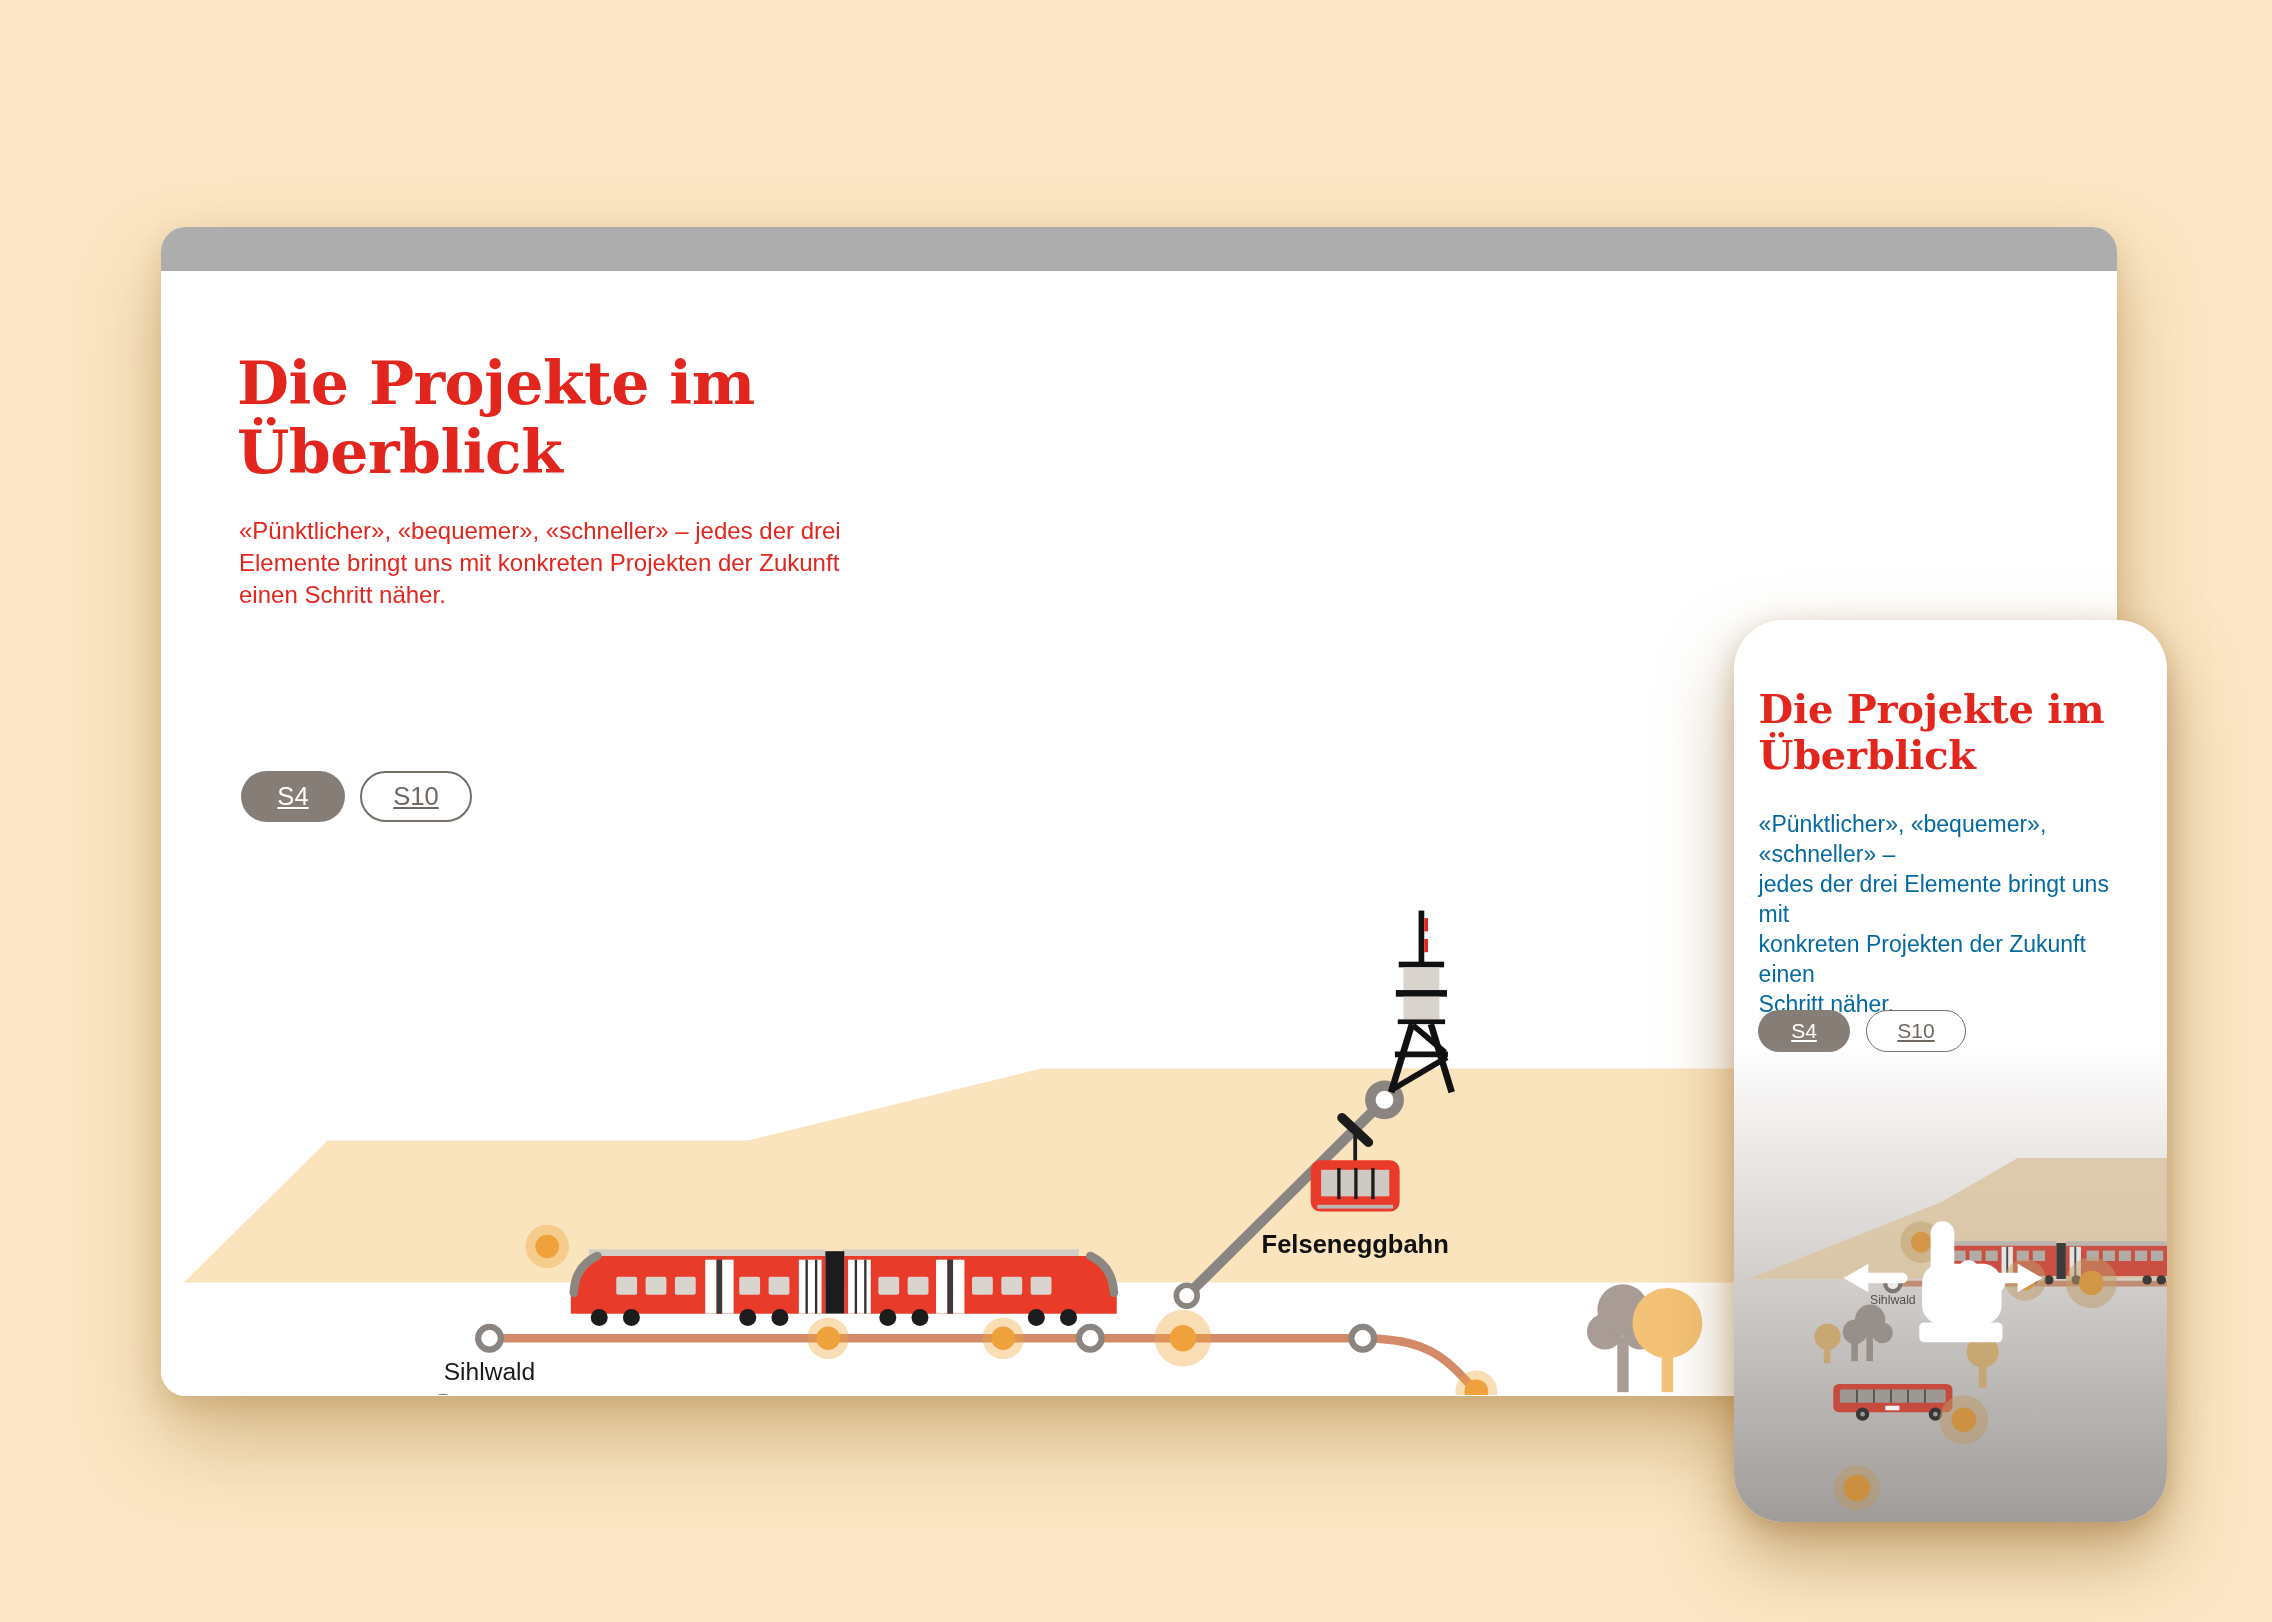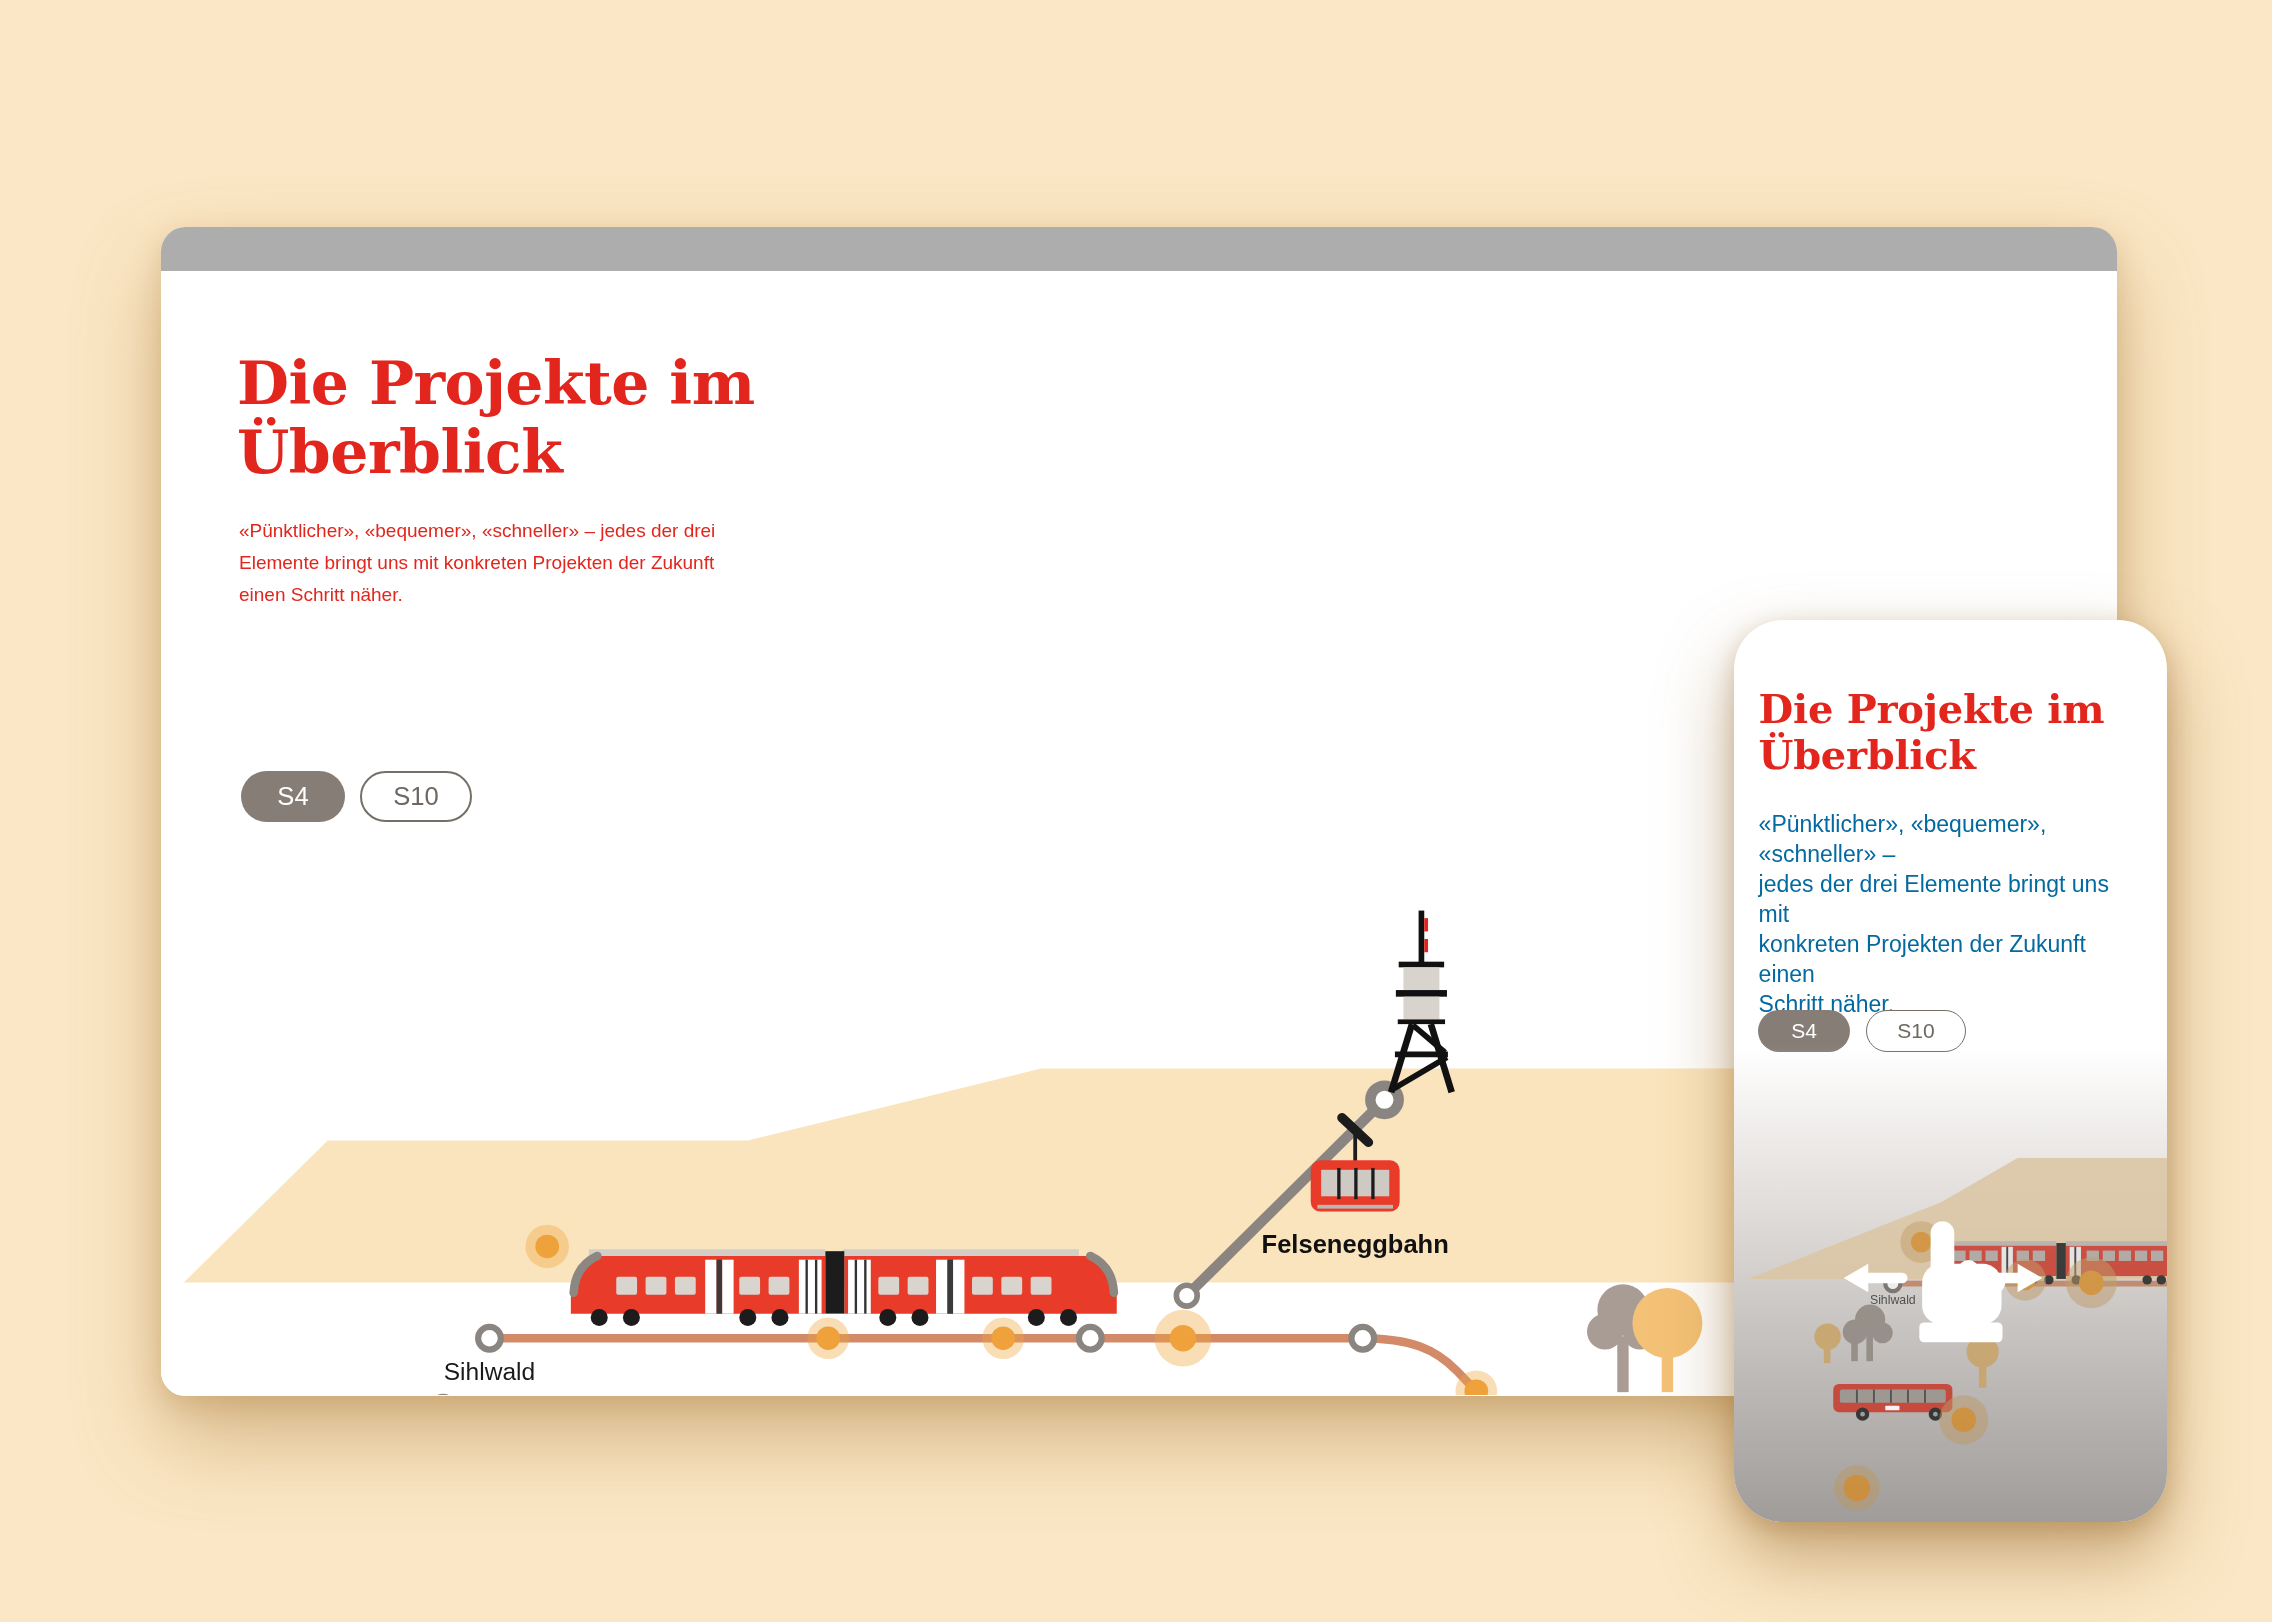--- a/index.html
+++ b/index.html
@@ -27,27 +27,27 @@
     position:relative;width:1956px;height:1124px;background:#fff;
   }
   .card-title{
     position:absolute;left:76px;top:78px;margin:0;
     font-family:"DejaVu Serif","Liberation Serif",serif;
     font-weight:bold;color:#E2261D;
     font-size:60px;line-height:69px;letter-spacing:-0.5px;
   }
   .card-intro{
     position:absolute;left:78px;top:244px;margin:0;
-    color:#E2261D;font-size:19px;line-height:32px;
+    color:#E2261D;font-size:24px;line-height:32px;
   }
   .toggles{position:absolute;left:80px;top:500px;display:flex;gap:15px;align-items:center;}
   .pill{
     box-sizing:border-box;border:none;cursor:pointer;
     border-radius:26.5px;font-family:"Liberation Sans",sans-serif;
-    display:flex;align-items:center;justify-content:center;
+    display:flex;align-items:center;justify-content:center;text-decoration:underline;
   }
   .pill.big{height:51px;font-size:25.6px;}
   .pill.big.active{width:104px;background:#867E76;color:#fff;}
   .pill.big.inactive{width:112px;background:#fff;color:#6E6861;border:2.4px solid #756F68;}
   .illu{position:absolute;left:0;top:0;}
 
   
   .phone{
     position:absolute;left:1734px;top:620px;width:433px;height:902px;
     border-radius:49px;background:#fff;overflow:hidden;

